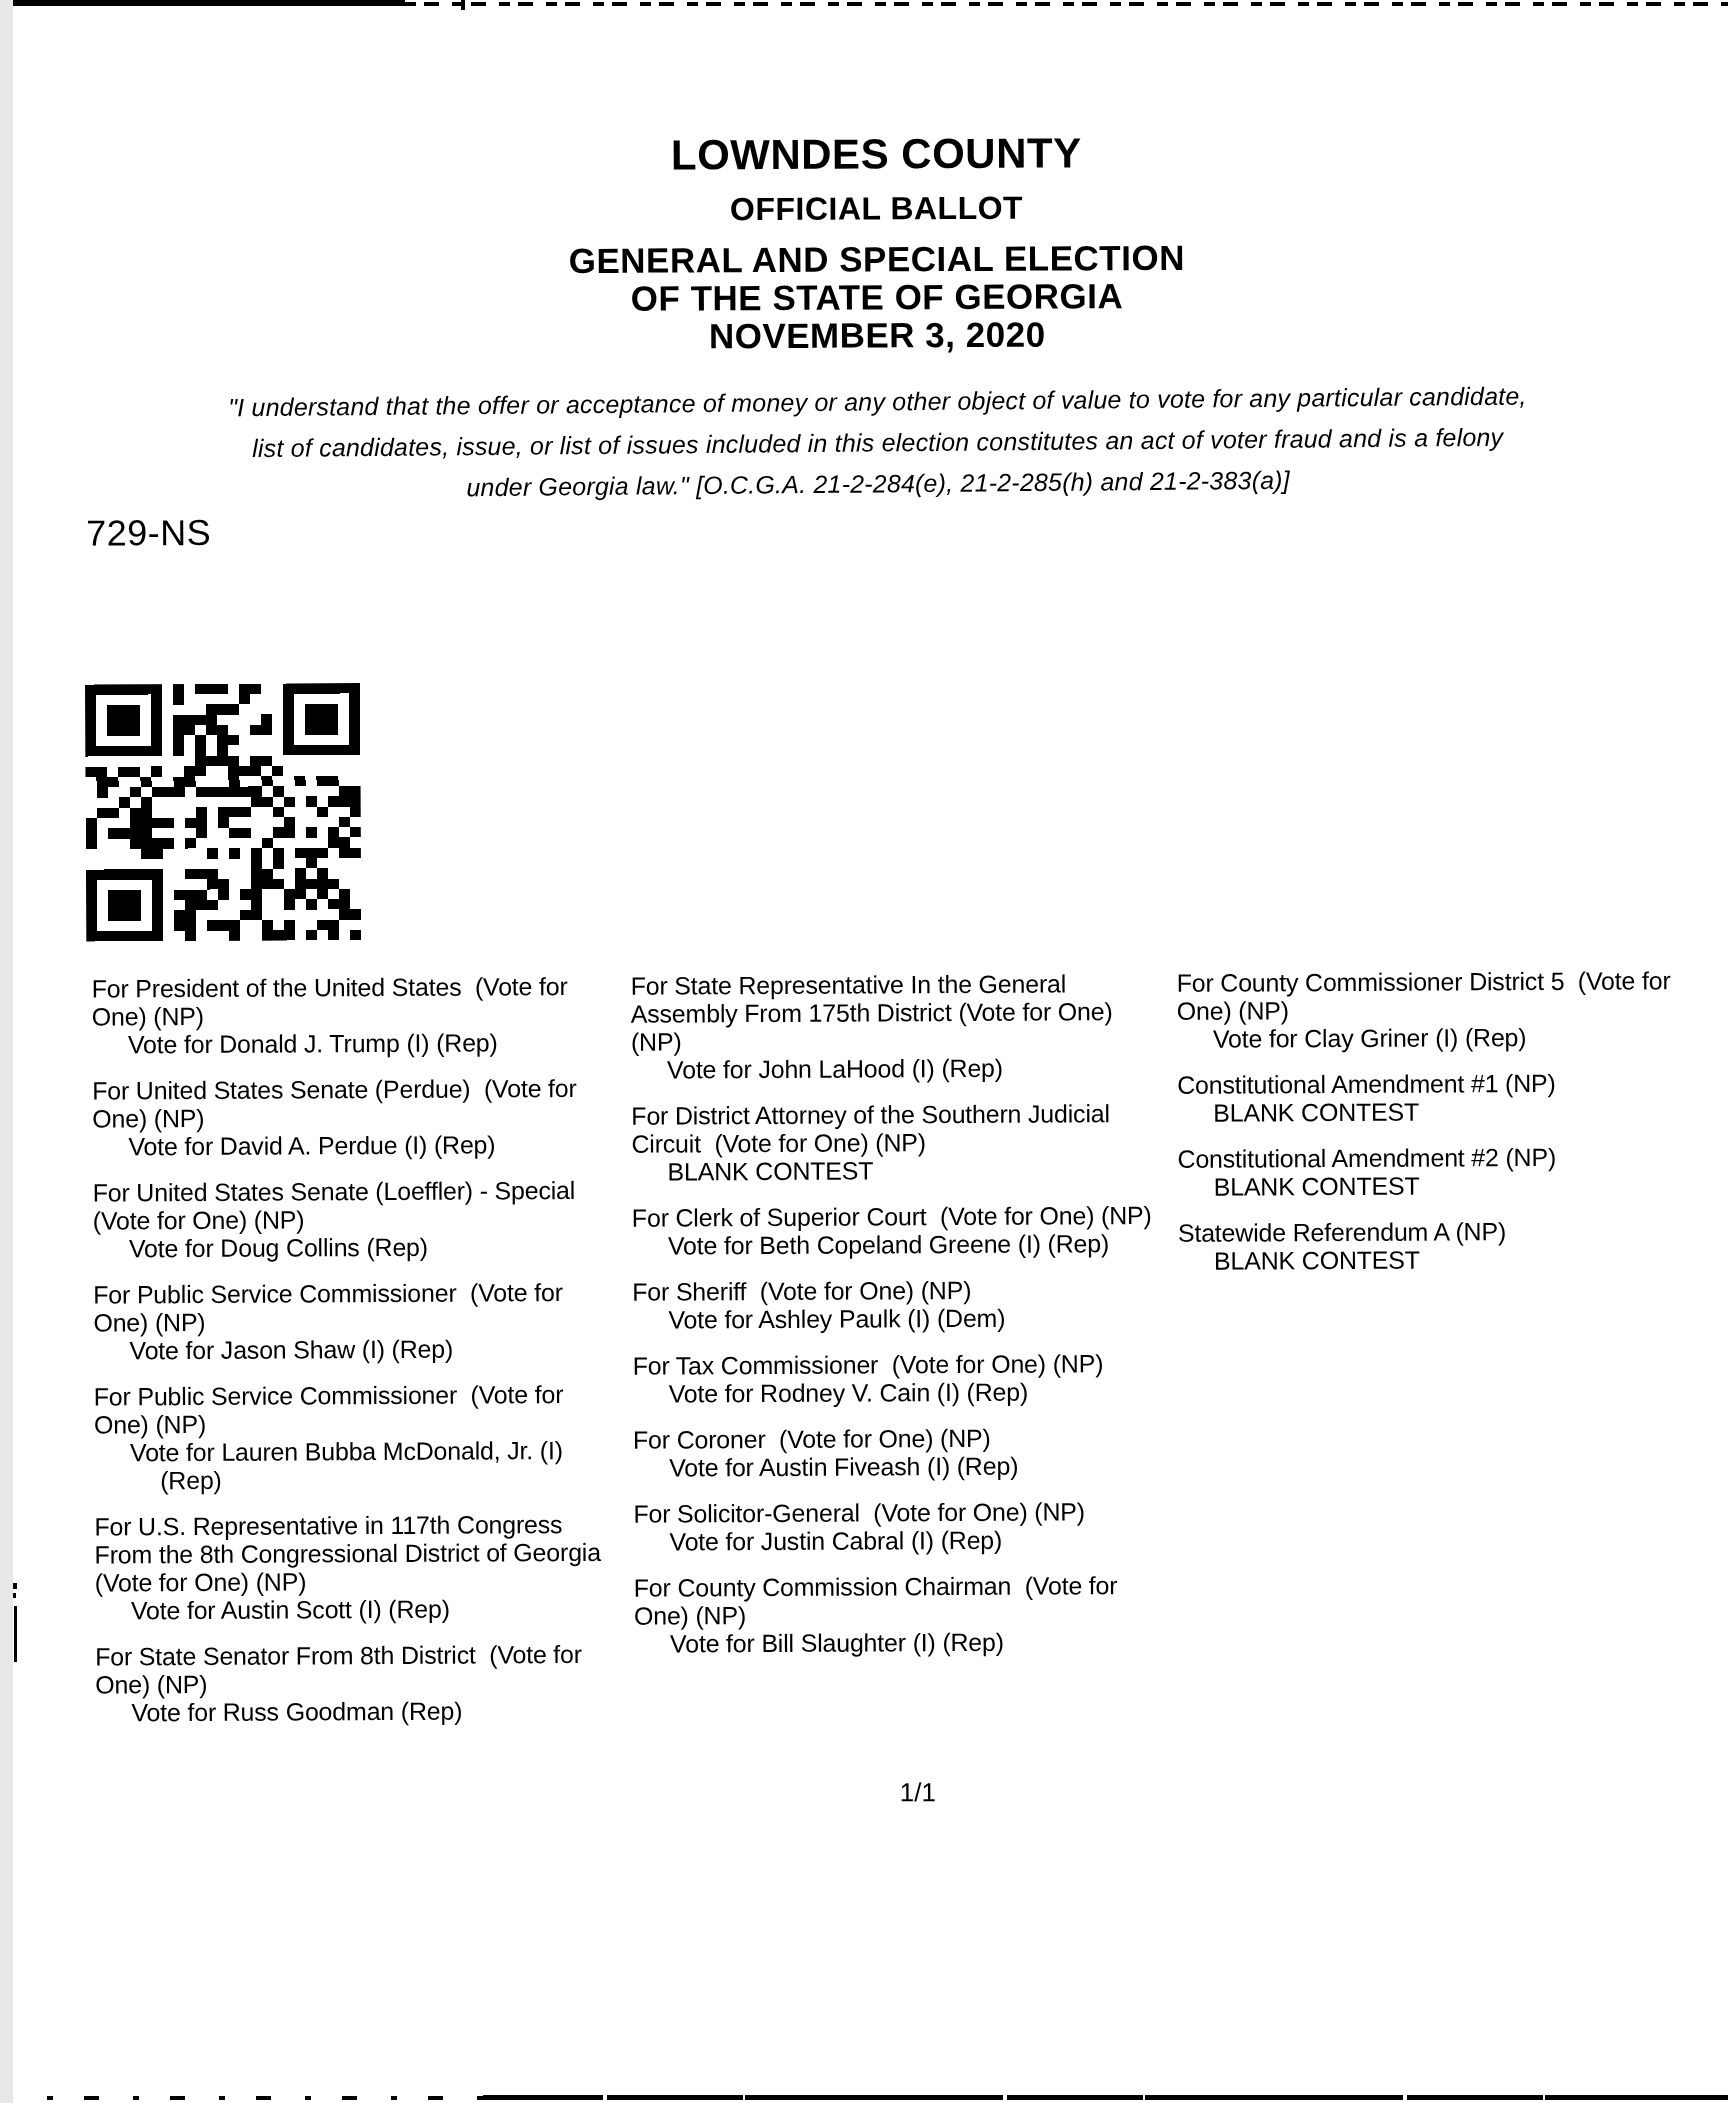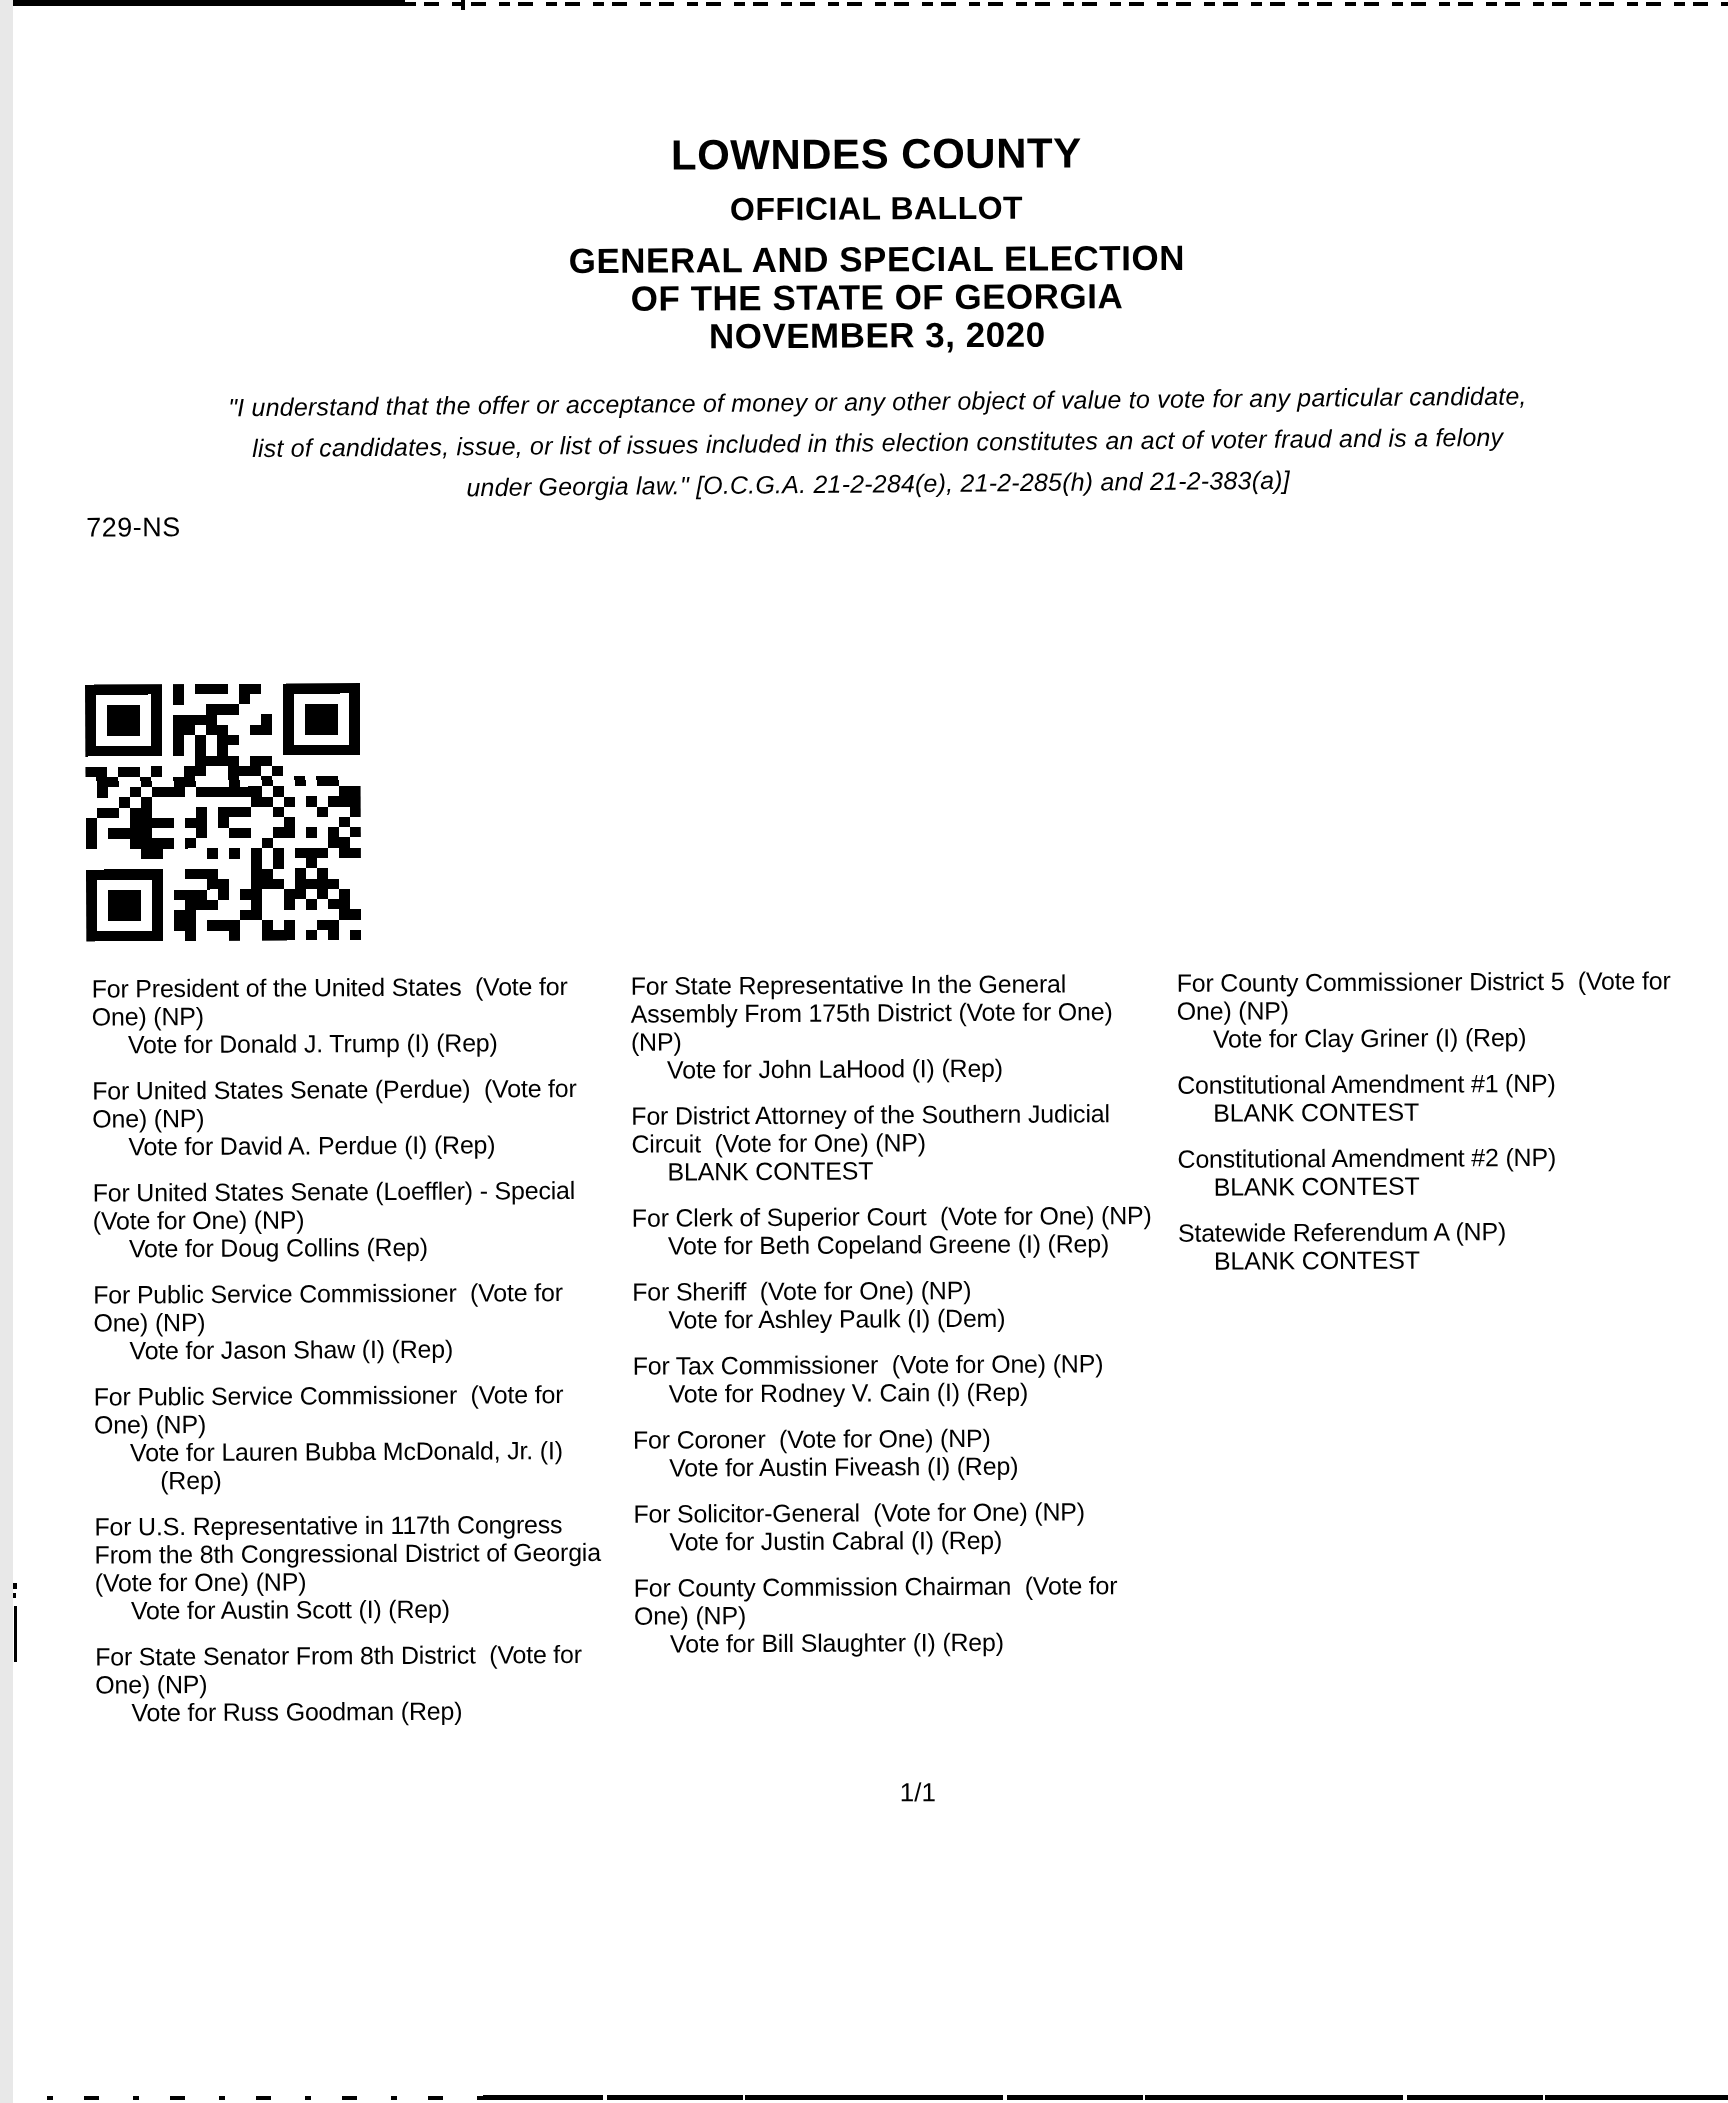--- a/index.html
+++ b/index.html
@@ -35,21 +35,21 @@
   .hdr{position:absolute;left:0;width:1728px;text-align:center;font-weight:bold;letter-spacing:0.5px;}
   .hdr-county{top:132px;font-size:42px;}
   .hdr-ballot{top:192px;font-size:32px;}
   .hdr-election{top:242px;font-size:35px;line-height:38px;}
   .disclaimer{
     position:absolute;left:50%;top:383px;width:1660px;
     transform:translateX(-50%) rotate(-0.22deg);
     text-align:center;font-style:italic;font-size:25px;line-height:41px;
     letter-spacing:0.2px;
   }
-  .ballot-code{position:absolute;left:72px;top:510px;font-size:27px;letter-spacing:0.5px;}
+  .ballot-code{position:absolute;left:72px;top:510px;font-size:36px;letter-spacing:0.5px;}
   .qr{position:absolute;left:70px;top:682px;width:275px;height:257px;}
   .qr svg{display:block;width:100%;height:100%;}
   
   .col{position:absolute;top:972px;font-size:25px;line-height:28px;letter-spacing:-0.2px;}
   .col1{left:75px;width:520px;}
   .col2{left:614px;width:520px;}
   .col3{left:1160px;width:548px;}
   .contest{margin:0 0 18px 0;}
   .contest-title{white-space:pre-wrap;}
   .selection{white-space:pre-wrap;padding-left:66px;text-indent:-30px;}

